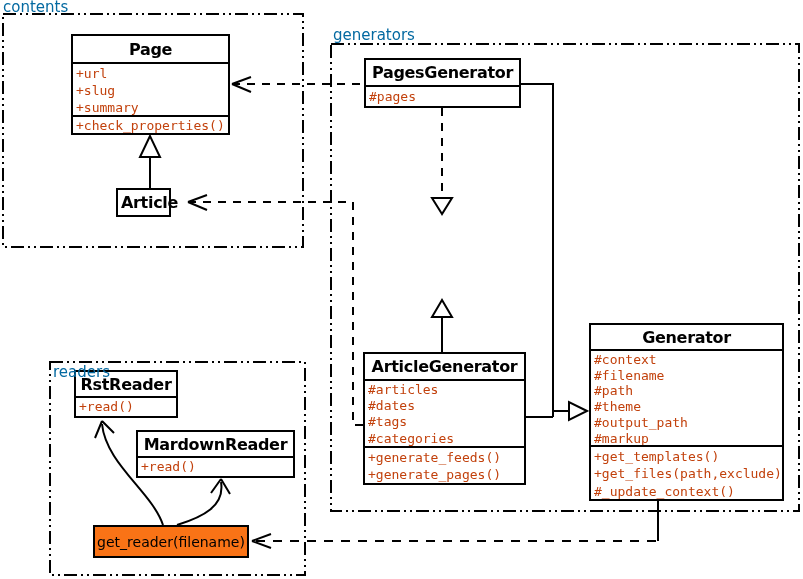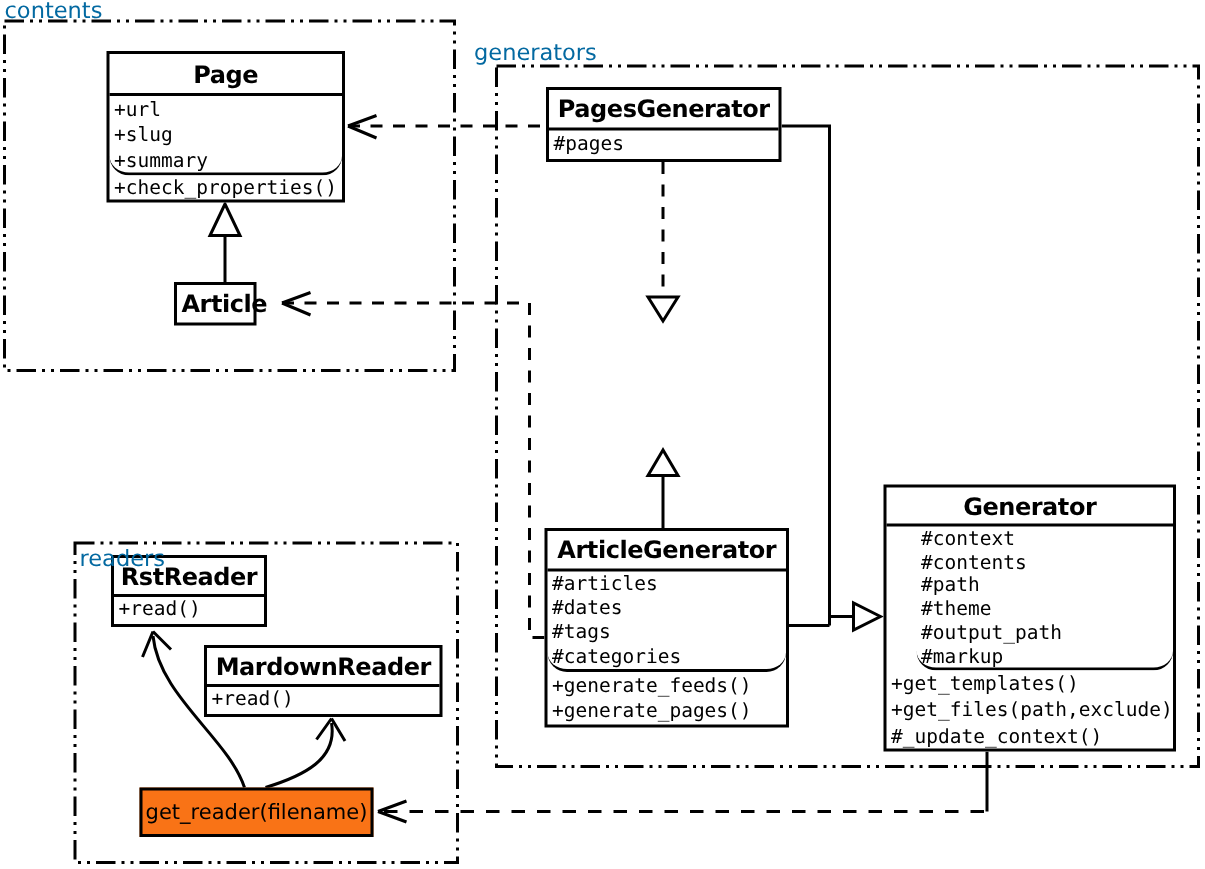--- a/index.html
+++ b/index.html
@@ -24,26 +24,25 @@
     color:#000;white-space:nowrap;text-align:right;
   }
   .uml-title.sep{border-bottom:2px solid #000;}
   .stereo-wrap{display:flex;flex-direction:column;align-items:center;justify-content:center;}
   .stereotype{
     font-family:"DejaVu Sans Mono", monospace;
     font-size:12px;font-weight:normal;letter-spacing:0;
   }
   .members{
     font-family:"DejaVu Sans Mono", monospace;
-    font-size:13px;color:#000000;
+    font-size:13px;color:#c2410c;
     padding:1px 0 0 3px;
     box-sizing:border-box;
     white-space:nowrap;
     overflow:hidden;
-    border-radius:13px;
   }
   .members.sep{border-bottom:2px solid #000;}
   .pkg-label{
     position:absolute;z-index:3;
     font-size:15px;color:#0369a1;
     line-height:15px;
   }
   .plain-box{
     position:absolute;box-sizing:border-box;
     border:2px solid #000;background:#f97316;z-index:2;
@@ -105,21 +104,21 @@
       <path d="M102,421 L95,438 M102,421 L114,433" stroke="#000" stroke-width="2" fill="none"></path>
     </g>
 
     <g>
       <path d="M177,525 C203,517 225,506 221,482" stroke="#000" stroke-width="2" fill="none"></path>
       <path d="M221,479 L211,493 M221,479 L230,494" stroke="#000" stroke-width="2" fill="none"></path>
     </g>
   </svg>
 
   <div class="pkg-label" style="left:3px;top:0px;">contents</div>
-  <div class="pkg-label" style="left:316px;top:28px;text-align:center;">generators</div>
+  <div class="pkg-label" style="left:333px;top:28px;text-align:center;">generators</div>
   <div class="pkg-label" style="left:53px;top:365px;">readers</div>
 
   <div class="uml-class" style="left:71px;top:34px;width:159px;height:101px;">
     <div class="uml-title sep" style="height:26px;">Page</div>
     <div class="members sep" style="height:53px;line-height:17.2px;">
       <div>+url</div>
       <div>+slug</div>
       <div>+summary</div>
     </div>
     <div class="members" style="height:18px;line-height:16px;">
@@ -148,23 +147,23 @@
       <div>#categories</div>
     </div>
     <div class="members" style="height:35px;line-height:17px;">
       <div>+generate_feeds()</div>
       <div>+generate_pages()</div>
     </div>
   </div>
 
   <div class="uml-class" style="left:589px;top:323px;width:195px;height:178px;">
     <div class="uml-title sep" style="height:24px;">Generator</div>
-    <div class="members sep" style="height:96px;line-height:15.7px;margin-left:20px;">
+    <div class="members sep" style="height:96px;line-height:15.7px;">
       <div>#context</div>
-      <div>#contents</div>
+      <div>#filename</div>
       <div>#path</div>
       <div>#theme</div>
       <div>#output_path</div>
       <div>#markup</div>
     </div>
     <div class="members" style="height:52px;line-height:17.3px;">
       <div>+get_templates()</div>
       <div>+get_files(path,exclude)</div>
       <div>#_update_context()</div>
     </div>

